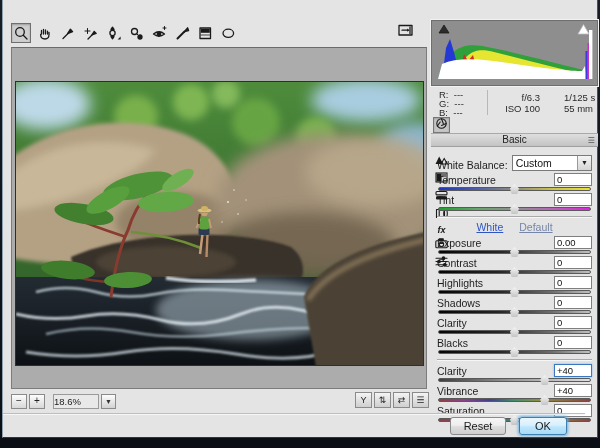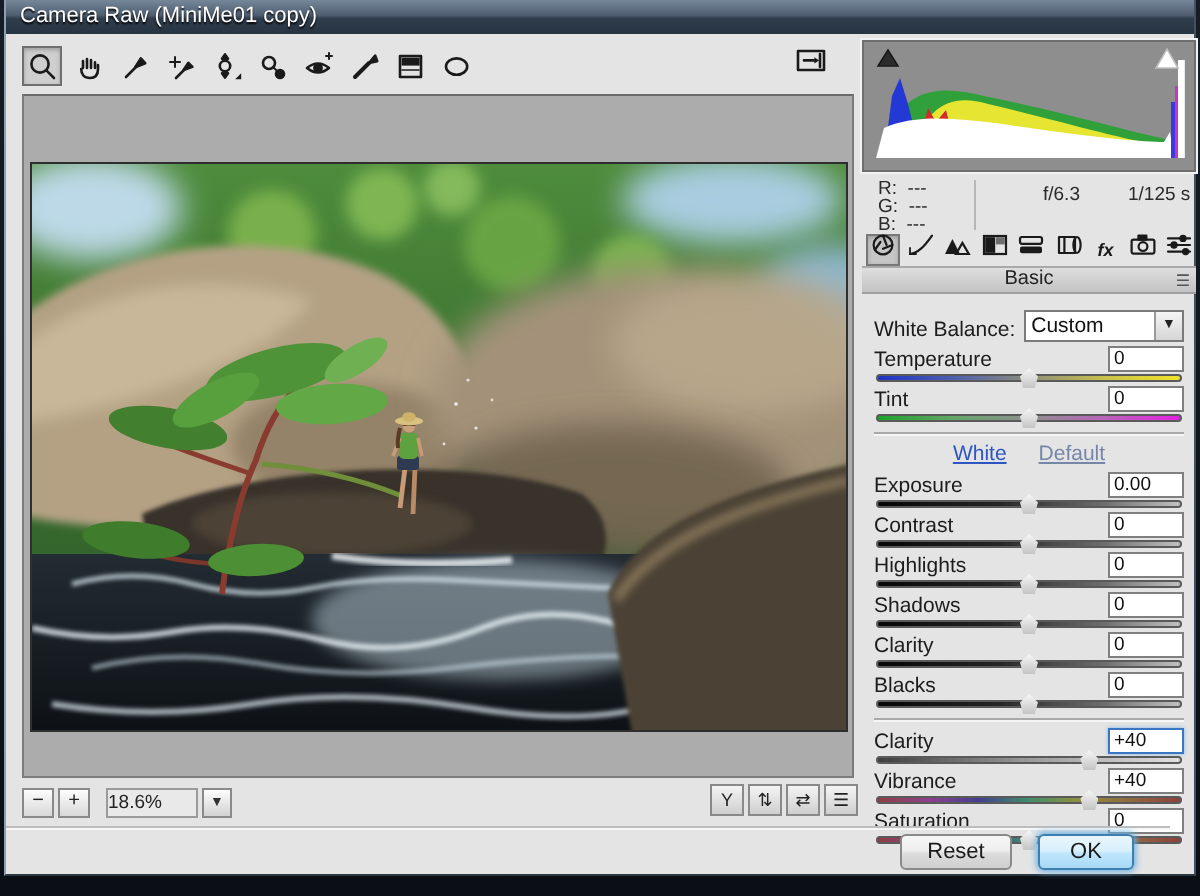--- a/index.html
+++ b/index.html
@@ -38,21 +38,21 @@
     border:1px solid #6e6e6e;box-shadow:0 0 0 1px #f2f2f2;}
   .info{position:absolute;left:0;top:69px;width:167px;height:27px;display:flex;font-size:9.5px;color:#2a2a2a;}
   .rgbcol{width:56px;padding:1px 0 0 8px;line-height:9px;}
   .rgbcol div{height:9px;}
   .infodiv{width:1px;background:#b7b7b7;margin:1px 0;}
   .exifcol{flex:1;padding-top:3px;line-height:11px;}
   .exifrow{display:flex;}
   .exifrow span:first-child{width:52px;text-align:right;}
   .exifrow span:last-child{padding-left:24px;}
   .tabstrip{position:absolute;left:0;top:97px;width:167px;height:17px;display:flex;gap:2px;padding-left:2px;
-    border-bottom:1px solid #a9a9a9;}
+    border-bottom:1px solid #a9a9a9;flex-direction:column;}
   .tab{width:17px;height:16px;display:flex;align-items:center;justify-content:center;}
   .tab.selected{background:#c6c6c6;border:1px solid #777;box-shadow:inset 0 1px 2px #9e9e9e;}
   .panelheader{position:absolute;left:0;top:114px;width:167px;height:13px;
     background:linear-gradient(#dedede,#c3c3c3);border-bottom:1px solid #9f9f9f;
     font-size:10px;color:#222;text-align:center;line-height:12px;}
   .panelmenu{position:absolute;right:3px;top:2px;font-size:8px;color:#555;line-height:9px;}
   .pcontent{position:absolute;left:0;top:127px;width:167px;height:268px;padding:5px 6px 0 6px;}
   .wbrow{display:flex;align-items:flex-end;height:19px;margin-bottom:2px;}
   .wblabel{font-size:10.5px;color:#1c1c1c;white-space:nowrap;}
   .wbselect{flex:1;height:16px;margin-left:4px;background:#fff;border:1px solid #7a7a7a;position:relative;
@@ -85,23 +85,20 @@
   .btn{height:18px;font-size:11px;color:#1a1a1a;text-align:center;line-height:16px;border-radius:3px;}
   .btn-reset{width:56px;background:linear-gradient(#f6f6f6 0%,#eee 45%,#dcdcdc 55%,#cfcfcf 100%);border:1px solid #8a8a8a;}
   .btn-ok{width:48px;background:linear-gradient(#eaf6fd 0%,#d9f0fc 45%,#bee6fd 55%,#a7d9f5 100%);
     border:1px solid #3c7fb1;box-shadow:0 0 3px 1px #6fb2e0;}
   .icon-ink{stroke:#1a1a1a;fill:none;stroke-width:1.3;stroke-linecap:round;stroke-linejoin:round;}
 </style>
 </head>
 <body>
 
 <div class="dialog">
-  <div class="titlebar">
-    <span>Camera Raw (MiniMe01 copy)</span>
-  </div>
 
   <div class="toolbar">
     <div class="tool selected">
       <span>
         <svg width="17" height="17" class="icon-ink">
             <circle cx="7" cy="7" r="4.3"></circle>
             <line x1="10.3" y1="10.3" x2="14" y2="14"></line>
           </svg>
         </span>
     </div>
@@ -324,20 +321,24 @@
         <div><span>R:</span>&nbsp;&nbsp;<span>---</span></div>
         <div><span>G:</span>&nbsp;&nbsp;<span>---</span></div>
         <div><span>B:</span>&nbsp;&nbsp;<span>---</span></div>
       </div>
       <div class="infodiv"></div>
       <div class="exifcol">
         <div class="exifrow">
             <span>f/6.3</span>
             <span>1/125 s</span>
           </div>
+        <div class="exifrow">
+            <span>ISO 100</span>
+            <span>55 mm</span>
+          </div>
       </div>
     </div>
 
     <div class="tabstrip">
       <div class="tab selected">
         <span>
           <svg width="15" height="13" class="icon-ink" style="stroke-width:1.1">
               <circle cx="7.5" cy="6.5" r="4.7"></circle>
               <line x1="7.5" y1="1.8" x2="9.3" y2="6.5"></line>
               <line x1="12.2" y1="6.5" x2="7.5" y2="8.4"></line>

